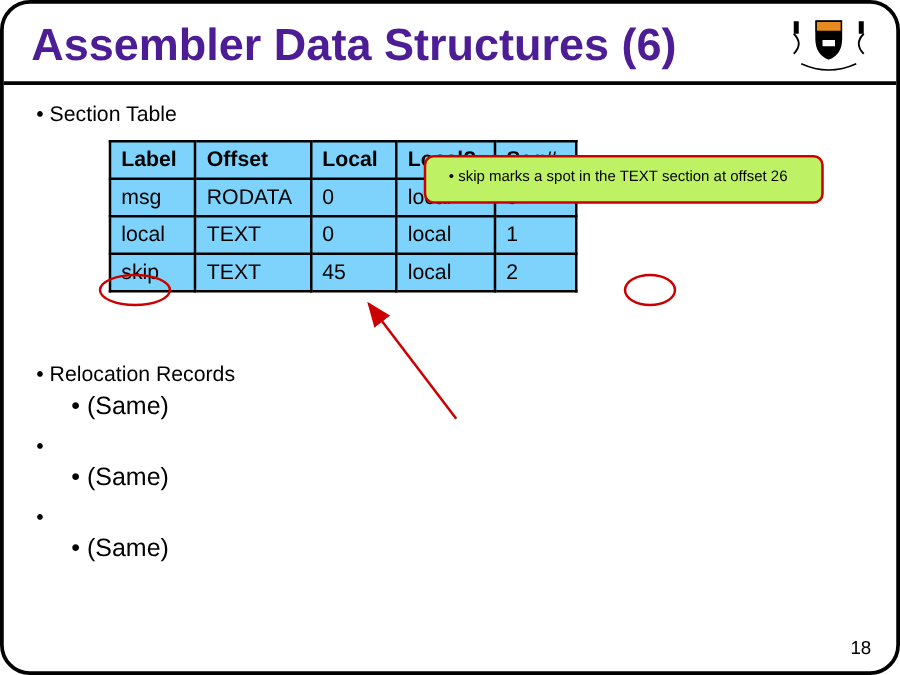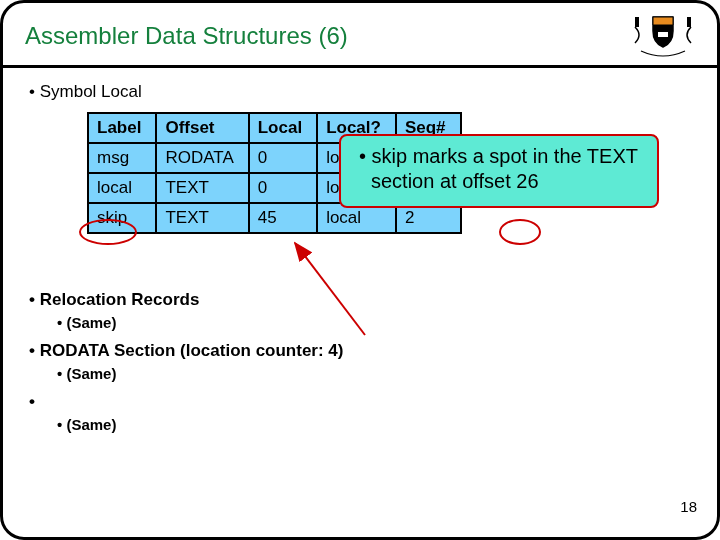--- a/index.html
+++ b/index.html
@@ -17,93 +17,93 @@
     position: relative;
     background: #fff;
   }
   .title-row {
     display: flex;
     align-items: center;
     padding: 8px 22px 4px 22px;
     border-bottom: 3px solid #000;
   }
   .title {
-    font-size: 24px;
-    font-weight: normal;
+    font-size: 36px;
+    font-weight: bold;
     flex: 1;
-    color: #15803d;
+    color: #4c1d95;
   }
   .crest {
     width: 64px; height: 50px;
     display: flex; align-items: center; justify-content: center;
   }
   .content {
     padding: 14px 26px 12px 26px;
     font-size: 17px;
     color: #000;
     position: relative;
   }
   ul.top { list-style: none; }
   ul.top > li { margin-bottom: 10px; }
   ul.top > li::before { content: "• "; }
   ul.sub { list-style: none; padding-left: 28px; margin-top: 4px; }
   ul.sub > li::before { content: "• "; }
-  ul.sub > li { font-size: 15px; margin-top: 2px; }
+  ul.sub > li { font-size: 20px; margin-top: 2px; }
 
   .tbl {
     border-collapse: collapse;
     margin-left: 58px;
     margin-top: 6px;
     margin-bottom: 10px;
   }
   .tbl th, .tbl td {
     border: 2px solid #000;
     padding: 4px 14px 4px 8px;
     text-align: left;
     font-size: 17px;
     font-weight: normal;
     background: #7dd3fc;
   }
   .tbl th { font-weight: bold; }
 
   .callout {
     position: absolute;
-    top: 66px;
+    top: 56px;
     left: 336px;
     width: 320px;
     border: 2px solid #cc0000;
     border-radius: 8px;
-    background: #5eead4;
+    background: #bef264;
     padding: 8px 10px 10px 18px;
-    font-size: 20px;
+    font-size: 12px;
     line-height: 1.25;
   }
   .callout ul { list-style: none; }
   .callout li { text-indent: -12px; padding-left: 12px; margin-bottom: 2px; }
   .callout li::before { content: "• "; }
 
   .ellipse1 {
     position: absolute;
     border: 2px solid #cc0000;
     border-radius: 50%;
     pointer-events: none;
   }
   .e-skip { top: 216px; left: 76px; width: 58px; height: 26px; }
   .e-two  { top: 216px; left: 496px; width: 42px; height: 26px; }
 
   svg.arrow { position: absolute; top: 0; left: 0; pointer-events: none; }
 
   .pagenum {
     position: absolute;
-    right: 20px; bottom: 22px;
+    right: 20px; bottom: 10px;
     font-size: 15px;
     color: #000;
   }
 
-  .lower-block { margin-top: 56px; font-weight: bold; }
+  .lower-block { margin-top: 56px; }
 </style>
 </head>
 <body>
 
 <div class="slide">
 
   <div class="title-row">
     <div class="title">Assembler Data Structures (6)</div>
     <div class="crest">
       <svg viewBox="0 0 64 50" width="64" height="50">
@@ -116,21 +116,21 @@
         <path d="M22 14 h20 v6 q0 12 -10 16 q-10 -4 -10 -16 z" fill="#000"></path>
         <rect x="27" y="21" width="10" height="5" fill="#fff"></rect>
         <path d="M10 40 Q32 50 54 40" stroke="#000" fill="none" stroke-width="1.2"></path>
       </svg>
     </div>
   </div>
 
   <div class="content">
 
     <ul class="top">
-      <li>Symbol Local</li>
+      <li>Section Table</li>
     </ul>
 
     <table class="tbl">
       <tbody>
           <tr>
         <th>Label</th>
         <th>Offset</th>
         <th>Local</th>
         <th>Local?</th>
         <th>Seq#</th>
@@ -161,21 +161,20 @@
 
     <div class="lower-block">
       <ul class="top">
         <li>
           <span>Relocation Records</span>
           <ul class="sub">
               <li>(Same)</li>
             </ul>
         </li>
         <li>
-          <span>RODATA Section (location counter: 4)</span>
           <ul class="sub">
               <li>(Same)</li>
             </ul>
         </li>
         <li>
           <ul class="sub">
               <li>(Same)</li>
             </ul>
         </li>
       </ul>

